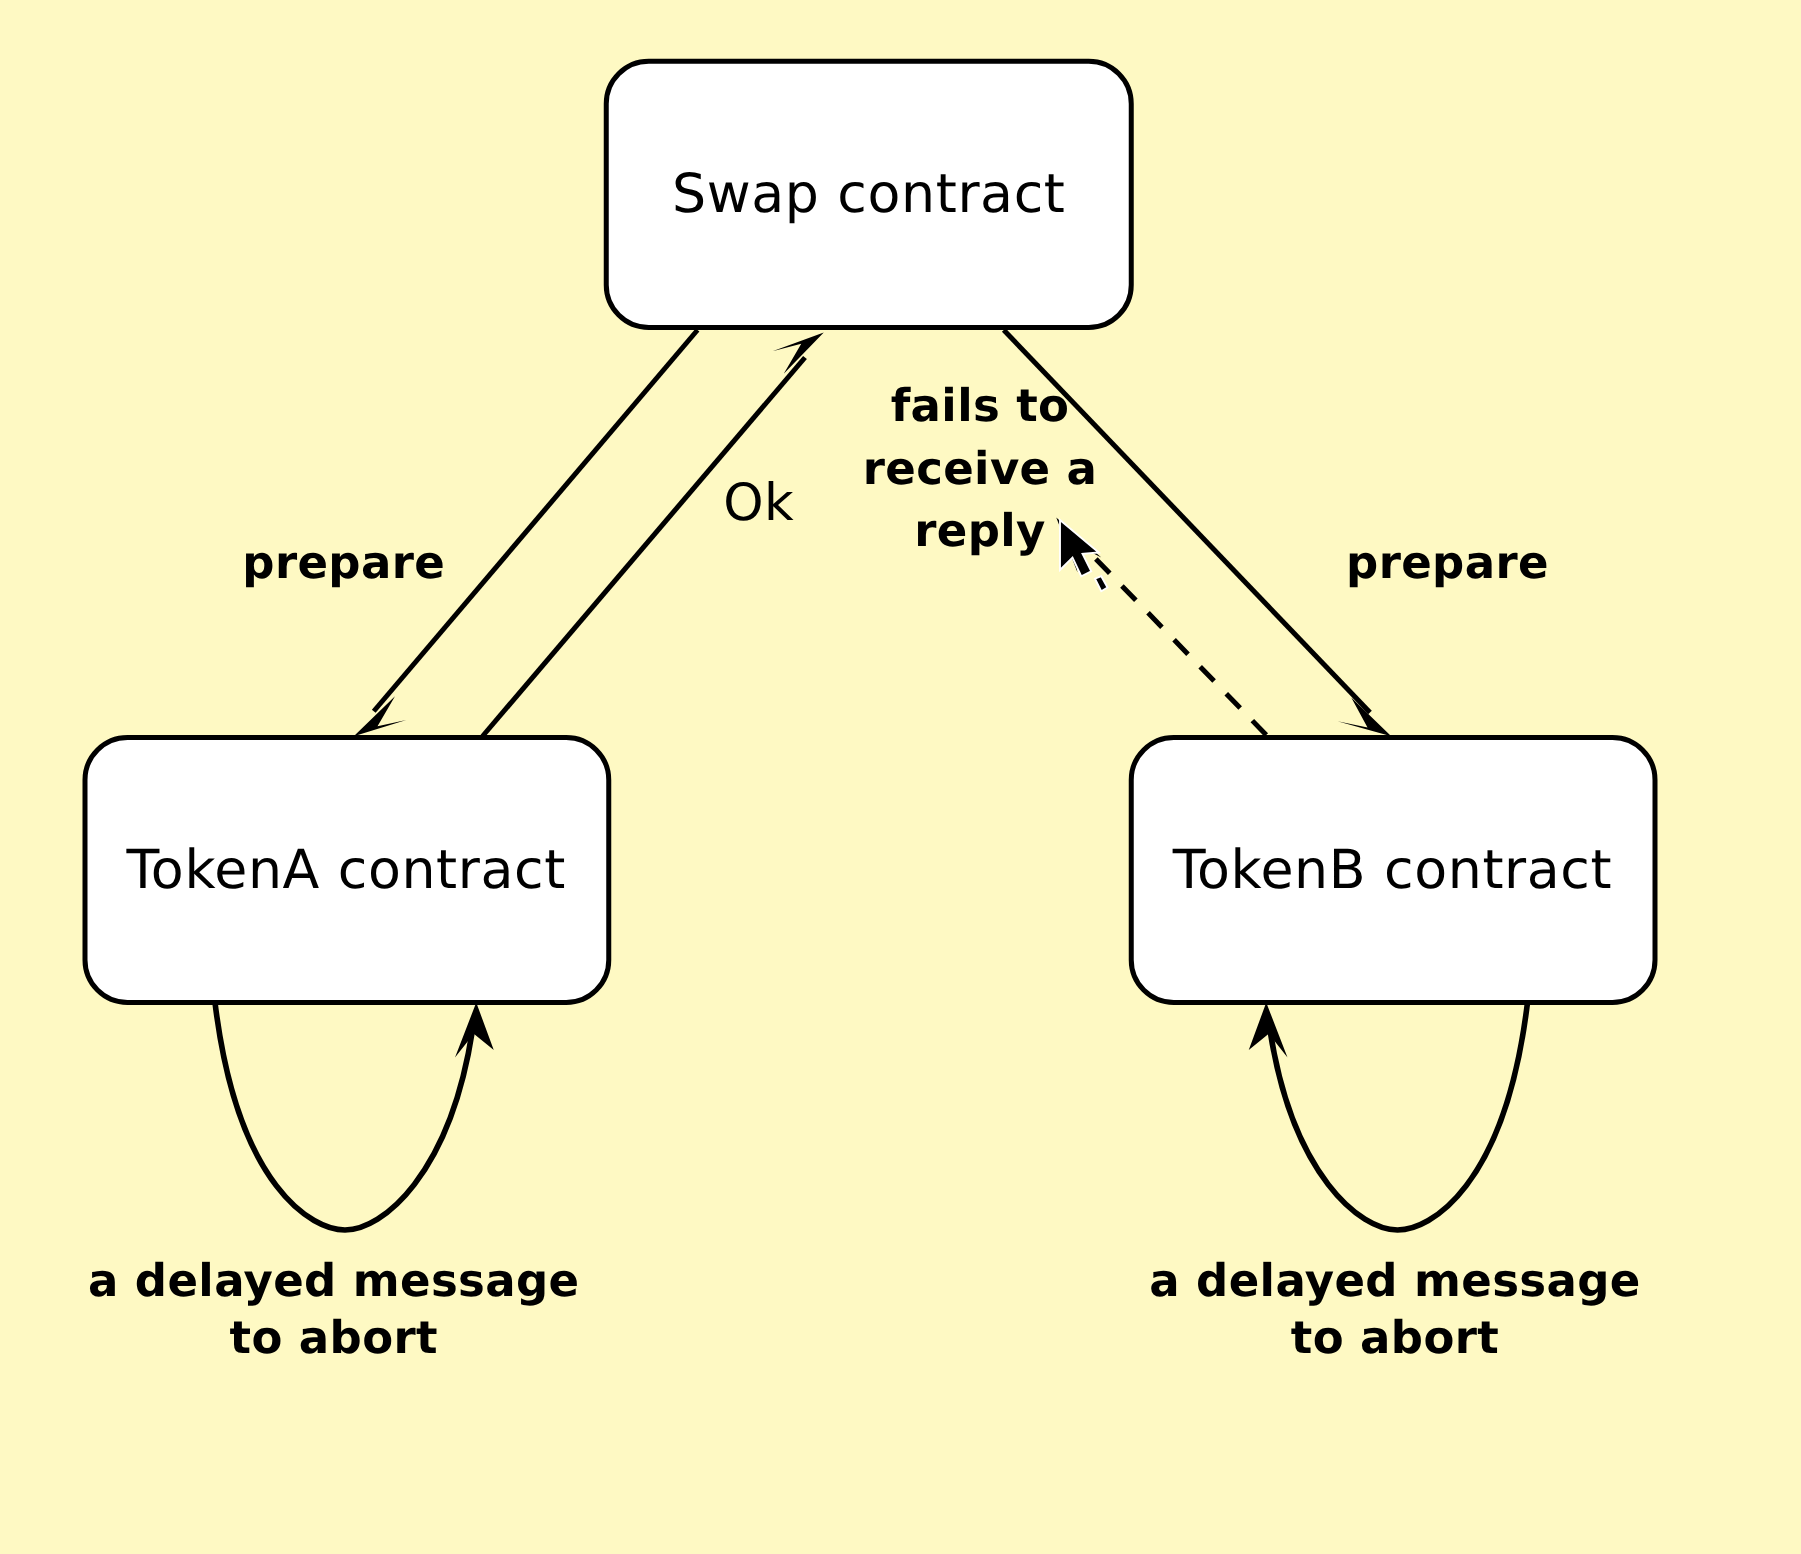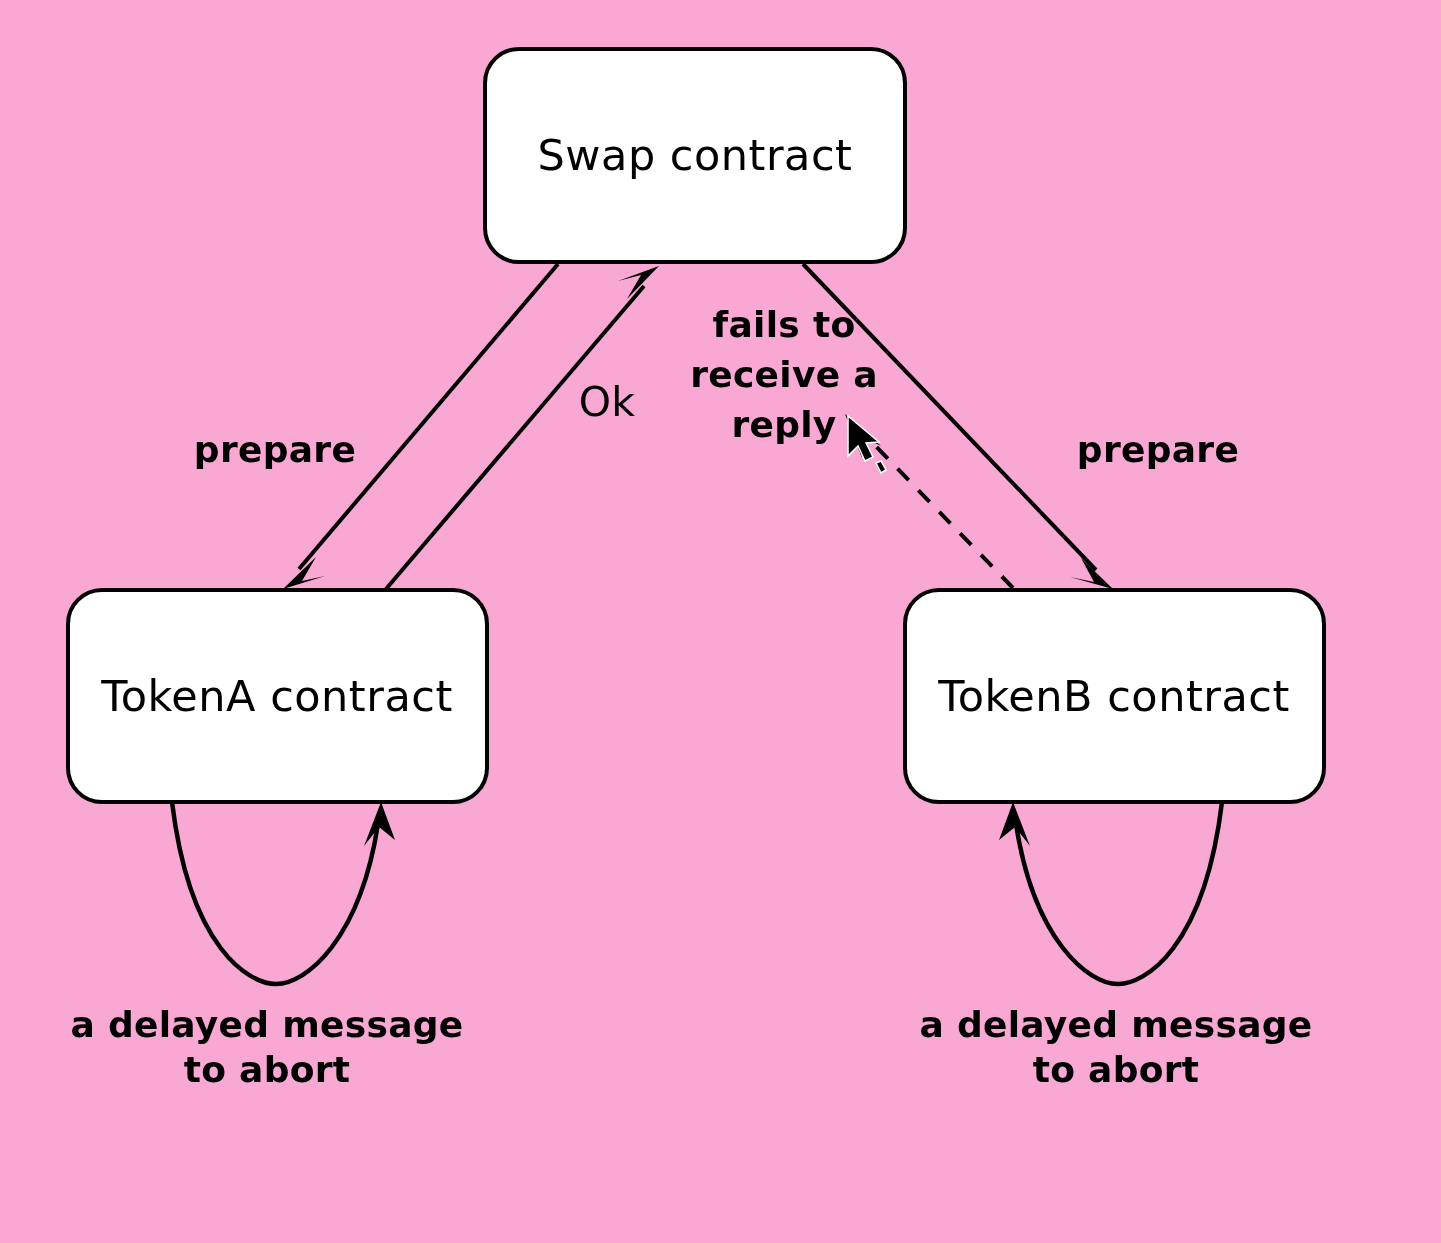--- a/index.html
+++ b/index.html
@@ -8,21 +8,21 @@
     padding: 0;
     background: #ffffff;
   }
   body {
     font-family: "DejaVu Sans", sans-serif;
   }
   #diagram-root {
     position: relative;
     width: 1441px;
     height: 1243px;
-    background: #f9a8d4;
+    background: #fef9c3;
     overflow: hidden;
   }
   #diagram-svg {
     position: absolute;
     top: 0;
     left: 0;
     width: 1441px;
     height: 1243px;
     display: block;
   }

